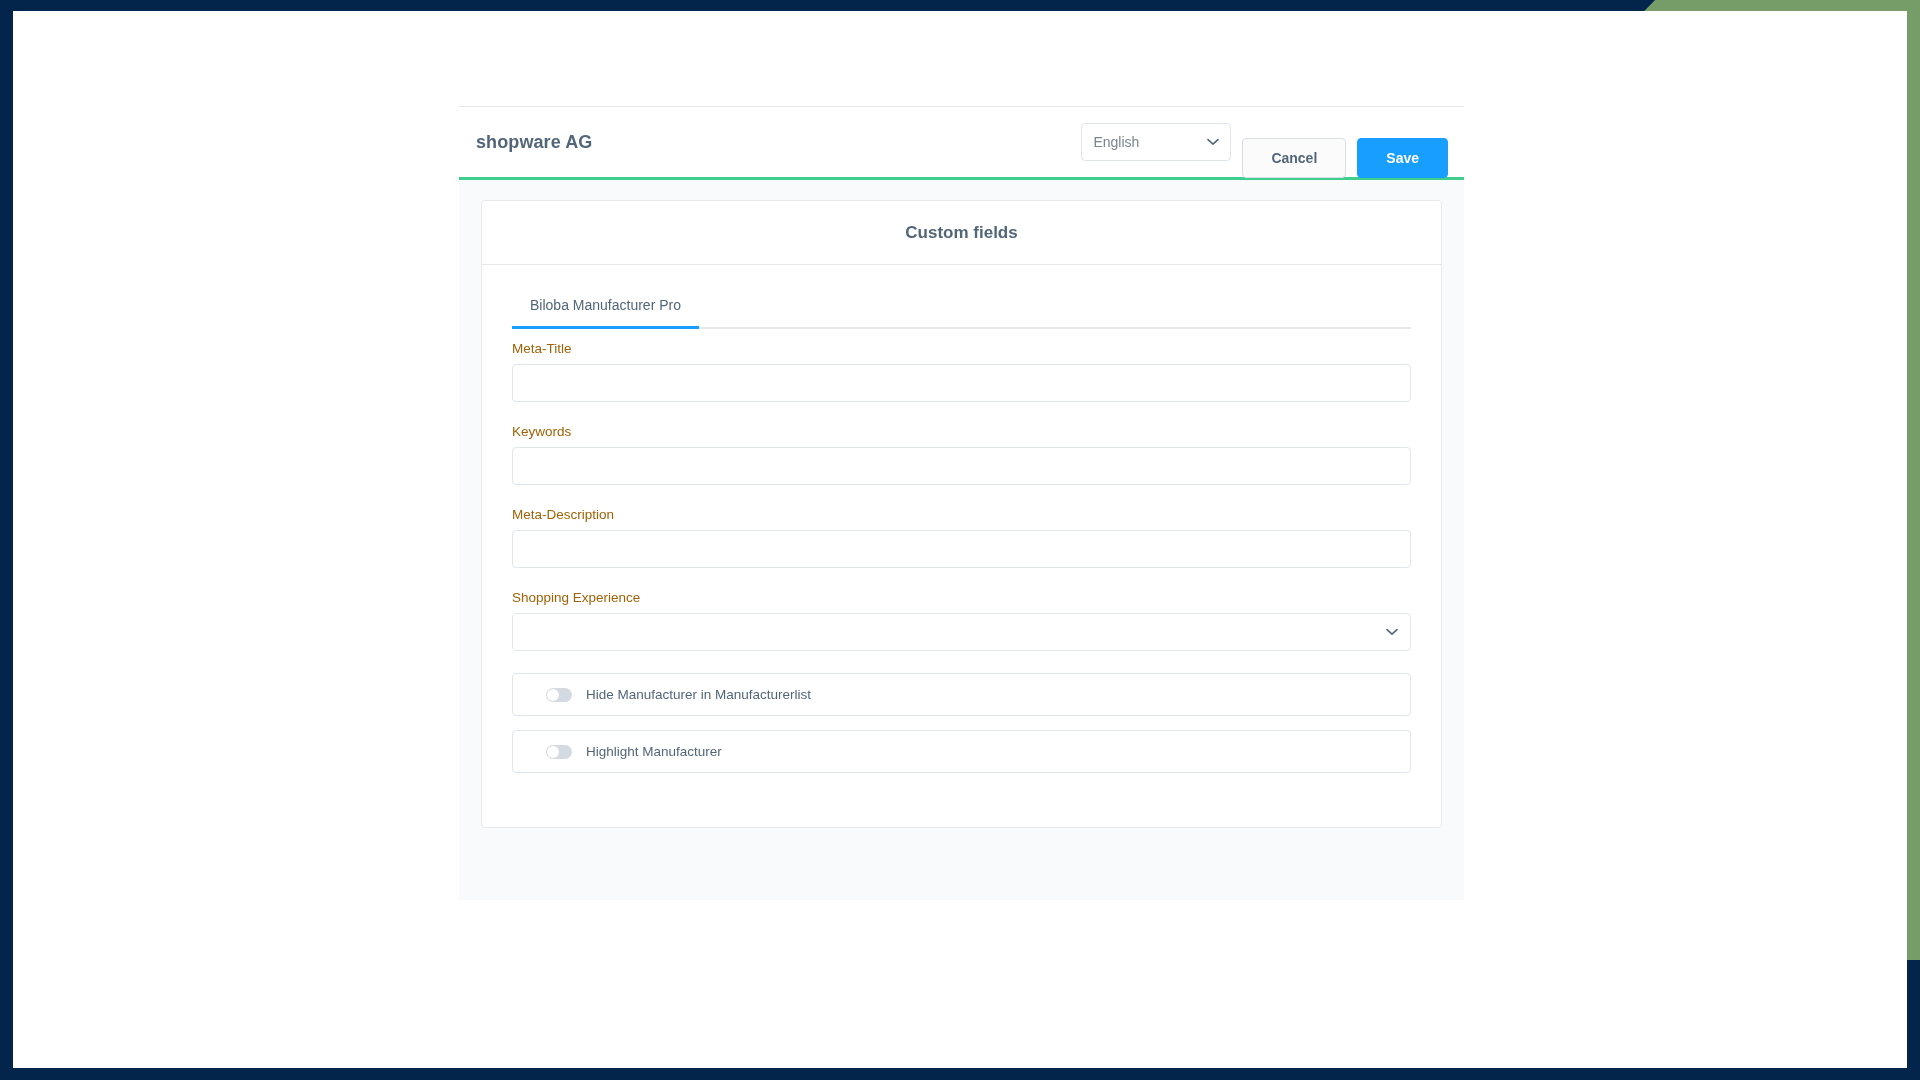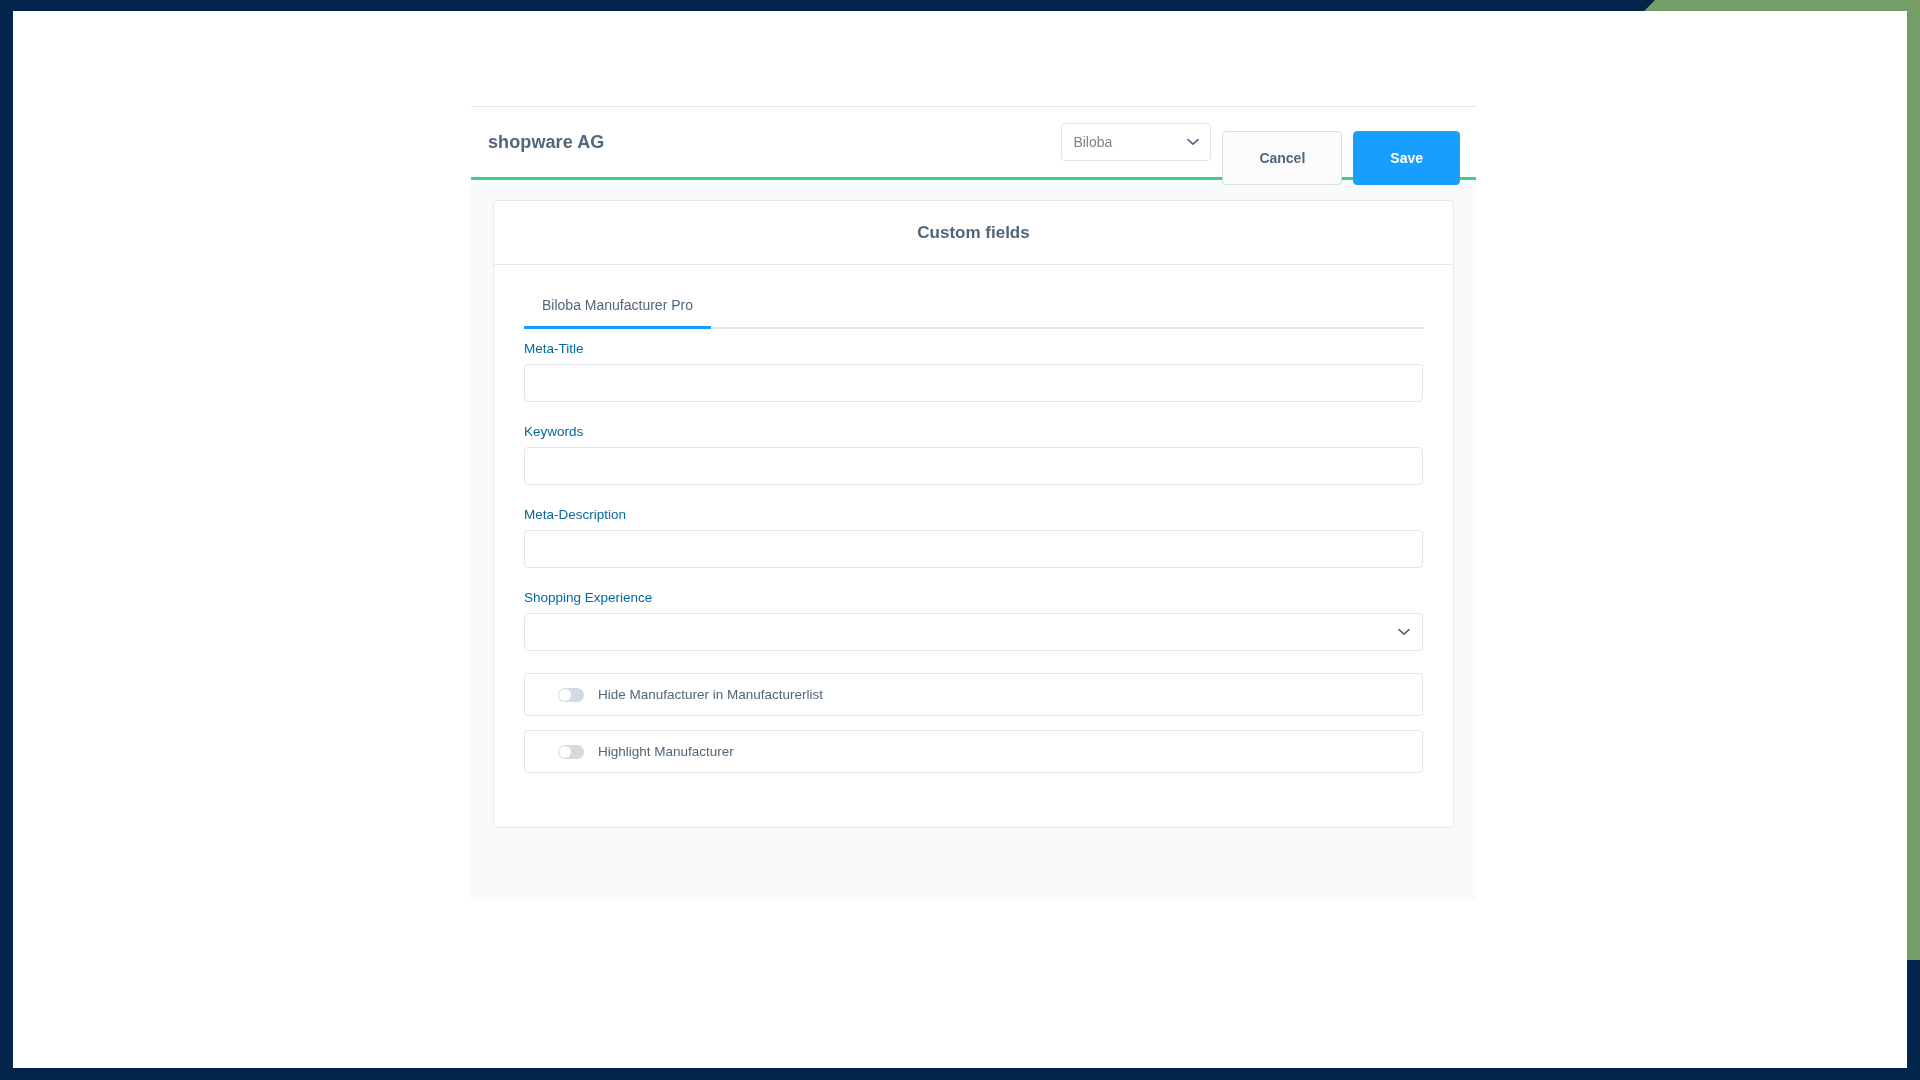--- a/index.html
+++ b/index.html
@@ -46,21 +46,21 @@
     left: 13px;
     top: 11px;
     width: 1894px;
     height: 1057px;
     overflow: hidden;
     background: #ffffff;
   }
 
   .sw-page {
     position: absolute;
-    left: 458px;
+    left: 446px;
     top: 95px;
     width: 1005px;
   }
 
   
   .smart-bar {
     border-top: 1px solid #e4e7ec;
     background: #ffffff;
     height: 71px;
     display: flex;
@@ -98,30 +98,30 @@
   }
   .lang-select .chev {
     position: absolute;
     right: 11px;
     top: 50%;
     transform: translateY(-50%);
     display: flex;
   }
 
   .btn {
-    height: 54px;
+    height: 40px;
     border-radius: 4px;
     font-size: 14px;
     font-weight: bold;
     display: flex;
     align-items: center;
     justify-content: center;
     cursor: pointer;
     border: 1px solid transparent;
-    padding: 0 36px;
+    padding: 0 28px;
     margin-top: 32px;
   }
   .btn-cancel {
     background: #fbfbfc;
     border-color: #d8dde6;
     color: #52667a;
     min-width: 99px;
   }
   .btn-primary {
     background: #189eff;
@@ -178,21 +178,21 @@
   }
   .tab-item.active {
     border-bottom-color: #189eff;
   }
 
   
   .field-block { margin-bottom: 22px; }
   .field-label {
     display: block;
     font-size: 13.5px;
-    color: #0369a1;
+    color: #a16207;
     margin-bottom: 8px;
   }
   .field-input {
     width: 100%;
     height: 38px;
     border: 1px solid #e0e6ec;
     border-radius: 4px;
     background: #fff;
     font-family: "Liberation Sans", sans-serif;
     font-size: 14px;
@@ -264,21 +264,21 @@
 <div id="app-content">
 
   <div class="sw-page">
 
     <div class="smart-bar">
       <div class="smart-bar-title">shopware AG</div>
 
       <div class="smart-bar-actions">
 
         <div class="lang-select">
-          <span class="lang-select-value">Biloba</span>
+          <span class="lang-select-value">English</span>
           <span class="chev">
             <svg width="12" height="8" viewBox="0 0 12 8" fill="none">
               <path d="M1 1.6L6 6.2L11 1.6" stroke="#52667a" stroke-width="1.6" stroke-linecap="round" stroke-linejoin="round"></path>
             </svg>
           </span>
         </div>
 
         <div class="btn btn-cancel">Cancel</div>
 
         <div class="btn btn-primary">Save</div>

